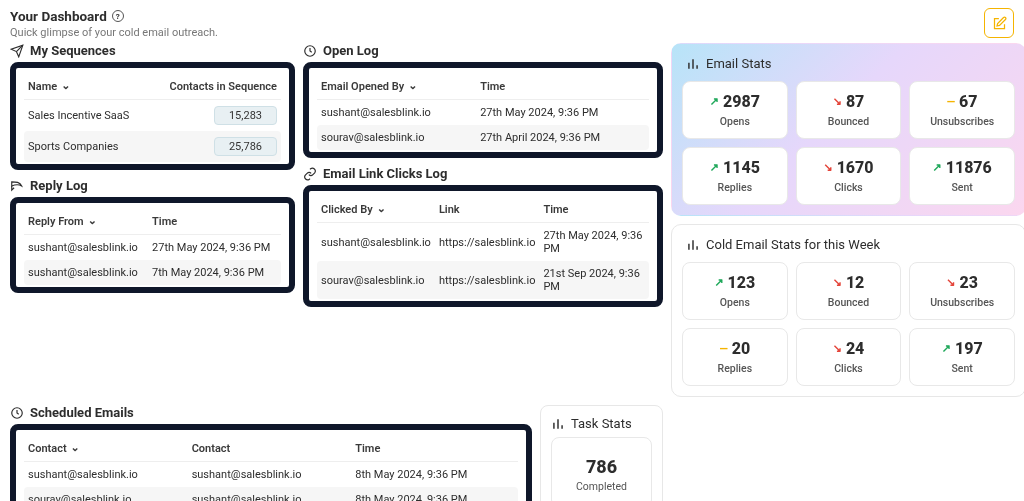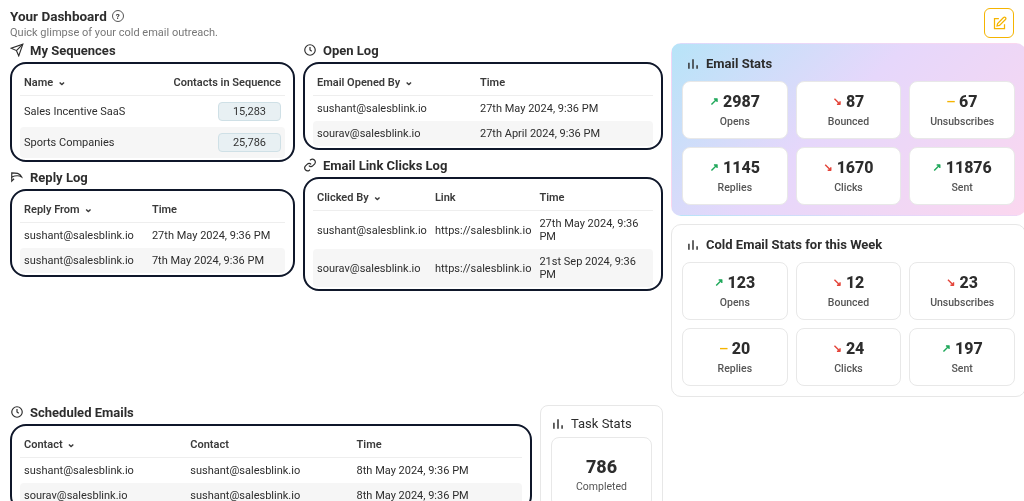--- a/index.html
+++ b/index.html
@@ -15,23 +15,23 @@
 .page-title { font-weight: 700; font-size: 13.5px; display: flex; align-items: center; gap: 5px; }
 .page-sub { color: #777; font-size: 11px; margin-top: 2px; }
 .edit-btn {
   width: 30px; height: 30px;
   border: 1.5px solid #f5b400; border-radius: 6px;
   display: flex; align-items: center; justify-content: center;
   color: #f5b400; background: #fff;
 }
 .main-grid { display: grid; grid-template-columns: 285px 360px 355px; gap: 8px; margin-top: 4px; }
 .col { display: flex; flex-direction: column; gap: 8px; }
-.card-title { font-weight: 700; font-size: 13px; display: flex; gap: 6px; margin-bottom: 4px; }
+.card-title { font-weight: 700; font-size: 13px; display: flex; align-items: center; gap: 6px; margin-bottom: 4px; }
 .card {
-  border: 2px solid #0f172a; border-radius: 16px; padding: 6px 8px 2px;
+  border: 6px solid #0f172a; border-radius: 8px; padding: 6px 8px 2px;
   background: #fff;
 }
 .card-inner-title { font-weight: 400; font-size: 13px; display: flex; align-items: center; gap: 6px; padding: 2px 2px 6px; }
 th, td { text-align: left; font-size: 11px; padding: 6px 4px; }
 th { font-weight: 600; color: #3a3a3a; border-bottom: 1px solid #eee; }
 table { width: 100%; border-collapse: collapse; }
 .badge {
   background: #e8f0f3; border: 1px solid #cfe0e6; border-radius: 4px;
   padding: 2px 14px; font-size: 11px; color: #333; display: inline-block; min-width: 62px; text-align: center;
 }
@@ -41,21 +41,21 @@
 .sort { display: inline-flex; align-items: center; gap: 4px; cursor: pointer; }
 .chev::after { content: "⌄"; font-size: 11px; position: relative; top: -1px; }
 .icon { width: 14px; height: 14px; display: inline-flex; }
 .stats-box {
   border: 1px solid #e7e7e7; border-radius: 10px; padding: 10px 10px 10px;
 }
 .stats-box.gradient {
   background: linear-gradient(135deg, #b7e4f8 0%, #e6d7fb 45%, #fbd7ef 100%);
   border-color: rgba(0,0,0,0);
 }
-.stats-title { font-weight: 700; font-size: 13px; display: flex; align-items: center; gap: 6px; margin: 2px 4px 10px; }
+.stats-title { font-weight: 400; font-size: 13px; display: flex; align-items: center; gap: 6px; margin: 2px 4px 10px; }
 .stats-grid { display: grid; grid-template-columns: repeat(3, 1fr); gap: 8px; }
 .stat-card {
   background: #fff; border: 1px solid #e8e8e8; border-radius: 8px;
   padding: 10px 6px; text-align: center;
 }
 .stat-val { font-weight: 800; font-size: 16px; display: flex; justify-content: center; align-items: center; gap: 4px; }
 .stat-label { font-size: 10.5px; color: #555; margin-top: 4px; font-weight: 500; }
 .arr { font-size: 11px; line-height: 1; }
 .arr.up { color: #1fa85a; }
 .arr.down { color: #e4453a; }

